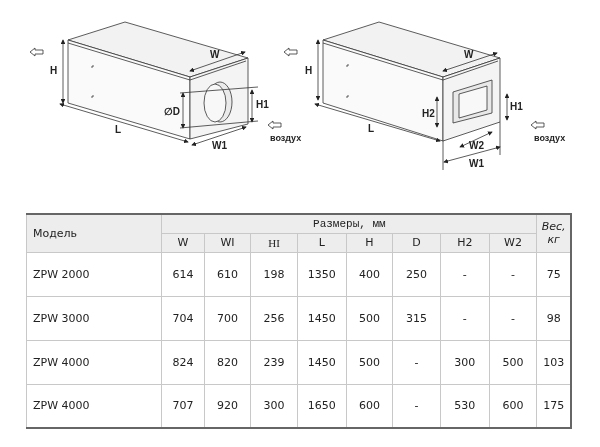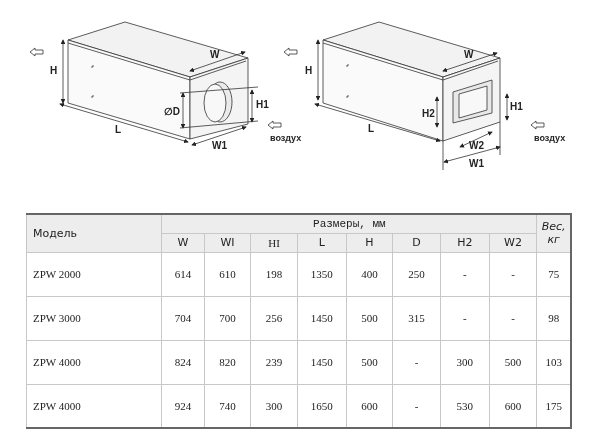--- a/index.html
+++ b/index.html
@@ -8,21 +8,21 @@
   .drawing svg { position:absolute; left:0; top:0; }
   .lbl { font-family:"Liberation Sans", sans-serif; font-size:10px; fill:#222; font-weight:bold; }
   .air { font-family:"Liberation Sans", sans-serif; font-size:9px; fill:#222; font-weight:bold; }
   table.spec { position:absolute; left:26px; top:213px; width:546px; border-collapse:collapse; font-size:11px; border-top:2px solid #666; border-right:2px solid #666; border-bottom:2px solid #666; border-left:1px solid #bbb; }
   table.spec td, table.spec th { border:1px solid #c8c8c8; text-align:center; font-weight:normal; padding:0; }
   table.spec thead th { background:#ededed; }
   .h1 { height:19px; }
   .h2 { height:19px; }
   .model-h { text-align:left !important; padding-left:6px !important; width:118px; }
   .model { text-align:left !important; padding-left:6px !important; }
-  tbody tr { height:44px;font-family:Liberation Serif, serif; }
+  tbody tr { height:44px; }
   .c-w { width:38px; } .c-w1 { width:42px; } .c-h1 { width:42px;font-family:Liberation Serif, serif; } .c-l { width:44px; } .c-h { width:42px; } .c-d { width:43px; } .c-h2 { width:44px; } .c-w2 { width:43px; } .c-kg { width:30px;font-style:italic; }
 </style>
 </head>
 <body>
 
 <div class="drawing">
   <svg width="600" height="200" viewBox="0 0 600 200">
     <defs>
       <marker id="ah" markerWidth="6" markerHeight="6" refX="5" refY="3" orient="auto-start-reverse">
         <path d="M0,0 L6,3 L0,6 z" fill="#222"></path>
@@ -148,22 +148,22 @@
       <td>239</td>
       <td>1450</td>
       <td>500</td>
       <td>-</td>
       <td>300</td>
       <td>500</td>
       <td>103</td>
     </tr>
     <tr>
       <td class="model">ZPW 4000</td>
-      <td>924</td>
-      <td>740</td>
+      <td>707</td>
+      <td>920</td>
       <td>300</td>
       <td>1650</td>
       <td>600</td>
       <td>-</td>
       <td>530</td>
       <td>600</td>
       <td>175</td>
     </tr>
   </tbody>
 </table>

